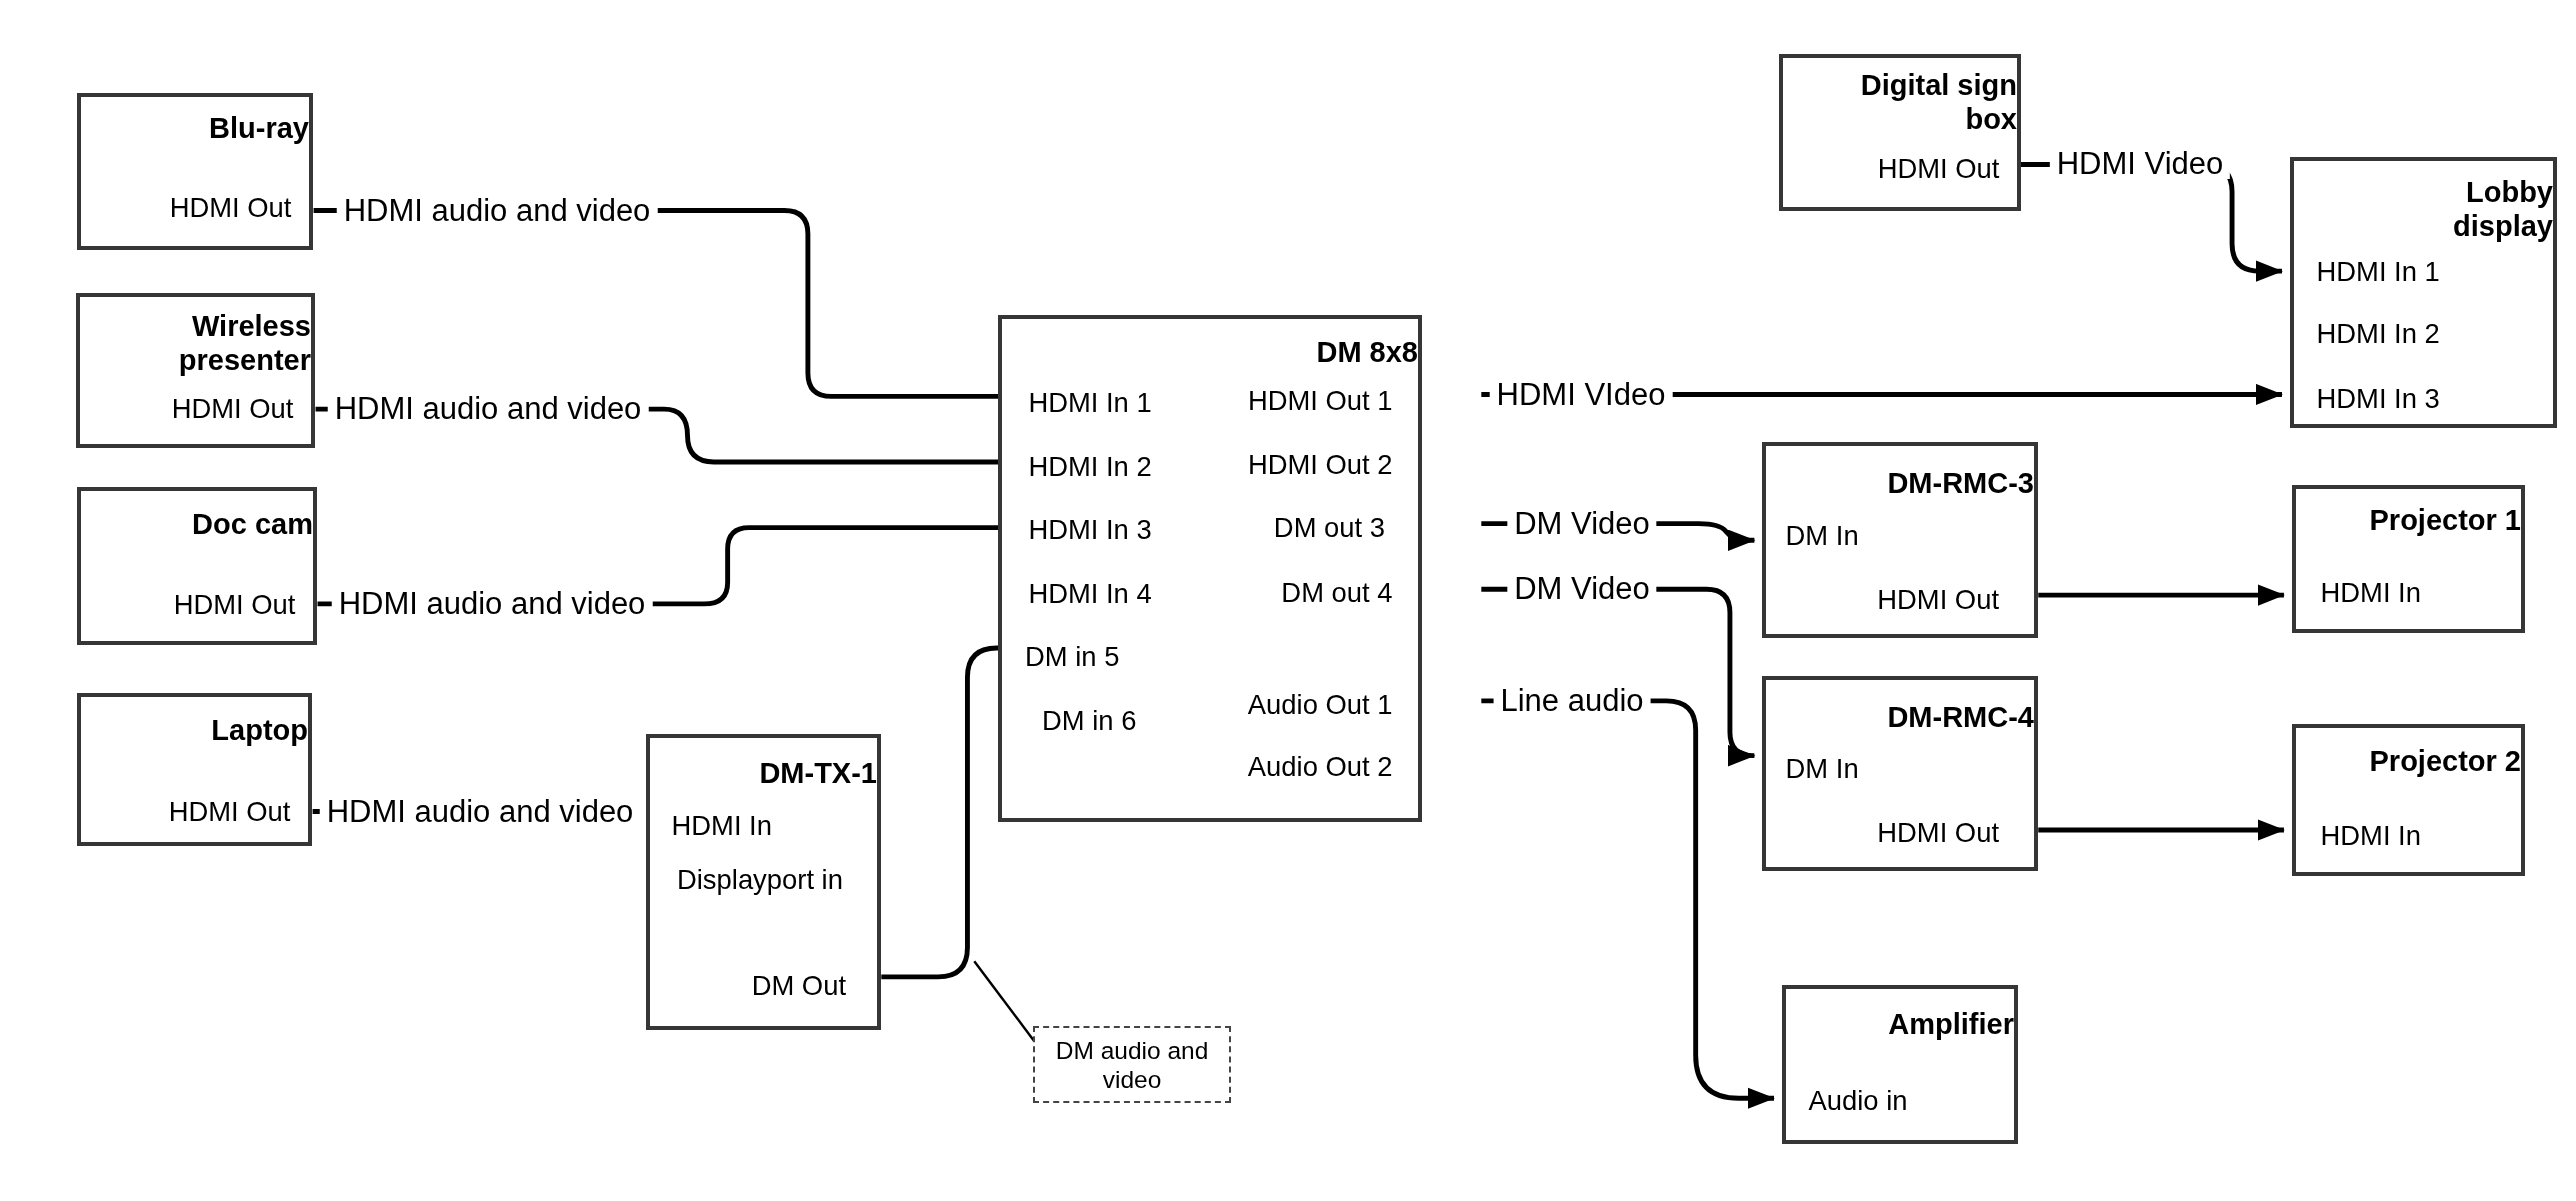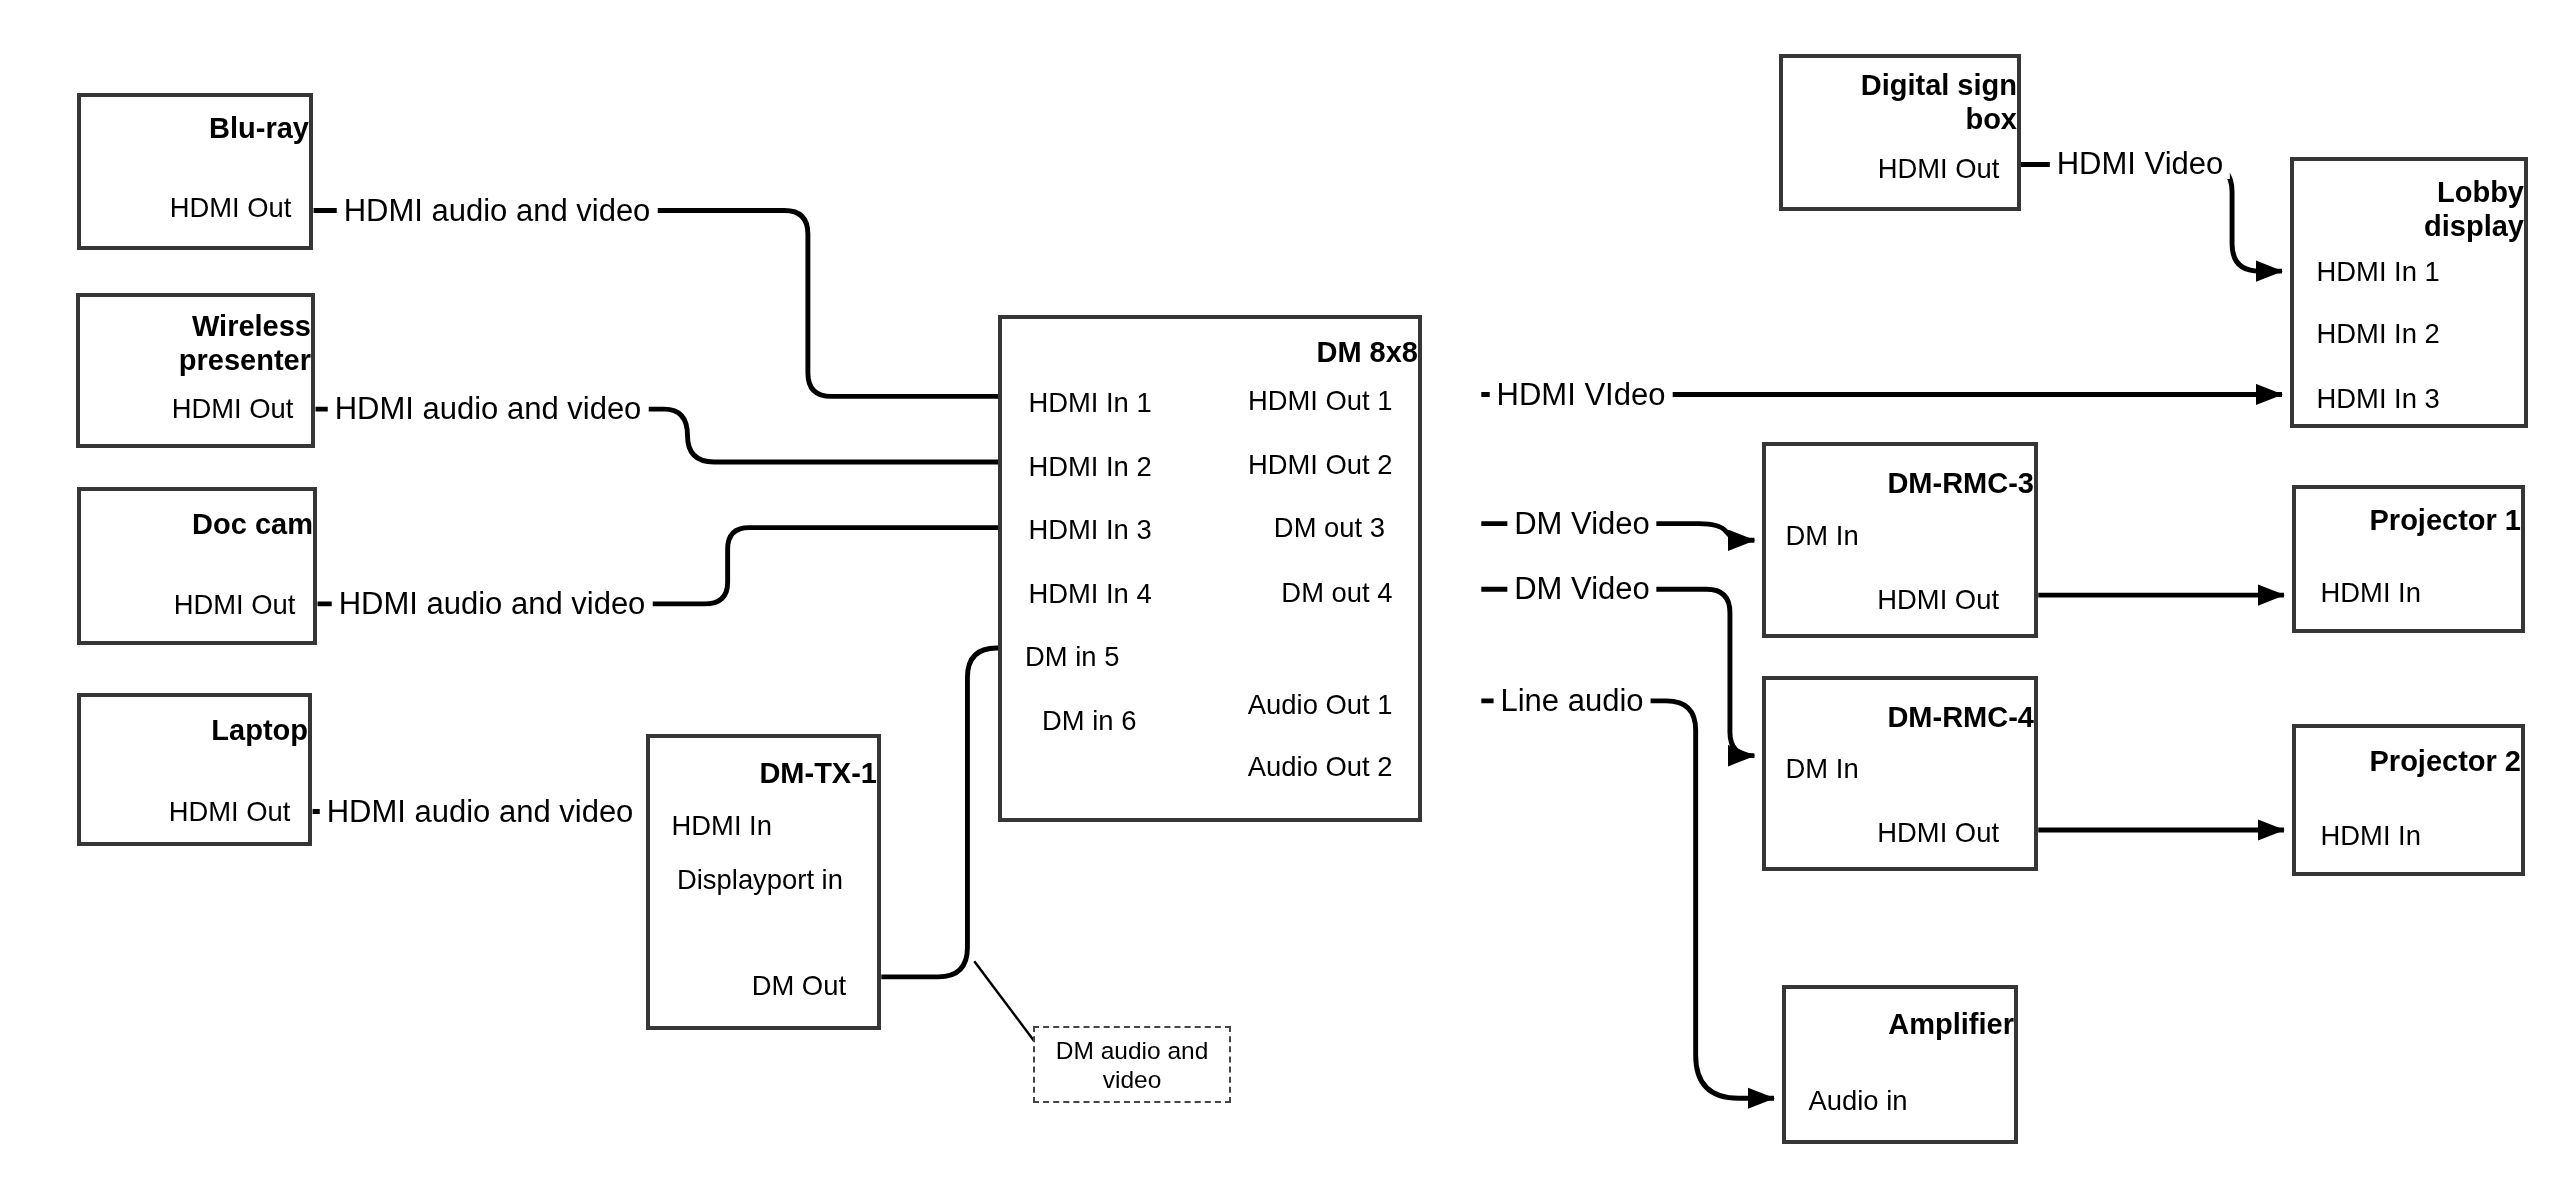--- a/index.html
+++ b/index.html
@@ -105,21 +105,21 @@
     <div class="port pr" style="top:386px;padding-right:25.5px;">Audio Out 1</div>
     <div class="port pr" style="top:448px;padding-right:25.5px;">Audio Out 2</div>
   </div>
 
   <div class="node" style="left:1779px;top:54px;width:242px;height:157px;">
     <div class="title" style="top:9.8px;">Digital sign
 box</div>
     <div class="port pr" style="top:111px;padding-right:17.6px;">HDMI Out</div>
   </div>
 
-  <div class="node" style="left:2290px;top:157px;width:238px;height:271px;">
+  <div class="node" style="left:2290px;top:157px;width:267px;height:271px;">
     <div class="title" style="top:13.7px;">Lobby
 display</div>
     <div class="port pl" style="top:111px;padding-left:22.5px;">HDMI In 1</div>
     <div class="port pl" style="top:173px;padding-left:22.5px;">HDMI In 2</div>
     <div class="port pl" style="top:238px;padding-left:22.5px;">HDMI In 3</div>
   </div>
 
   <div class="node" style="left:1762px;top:442px;width:276px;height:196px;">
     <div class="title" style="top:19.6px;">DM-RMC-3</div>
     <div class="port pl" style="top:90px;padding-left:19.6px;">DM In</div>

